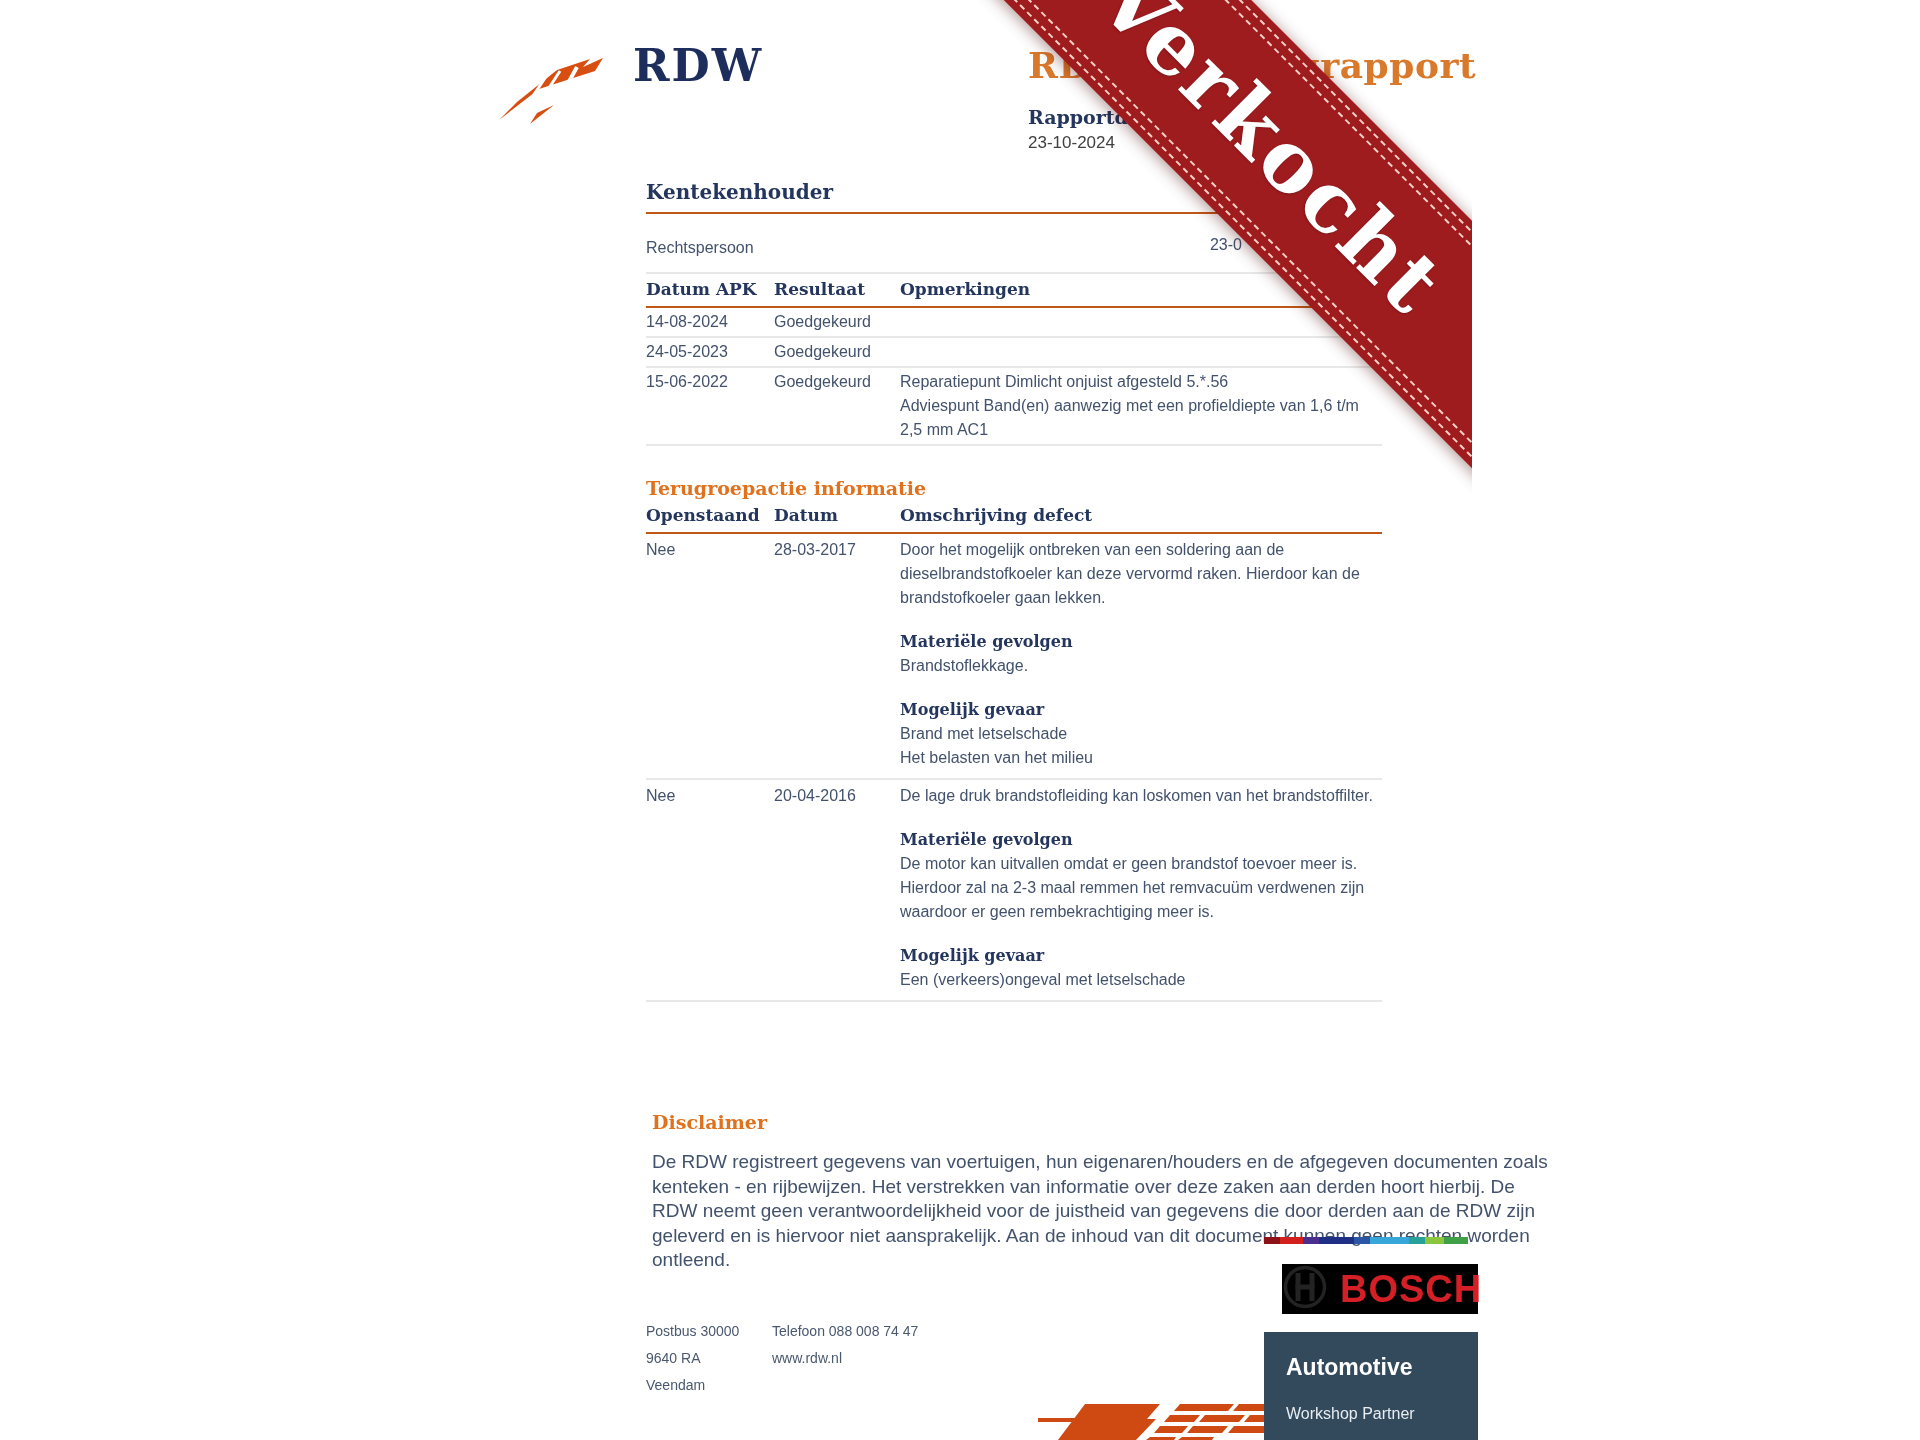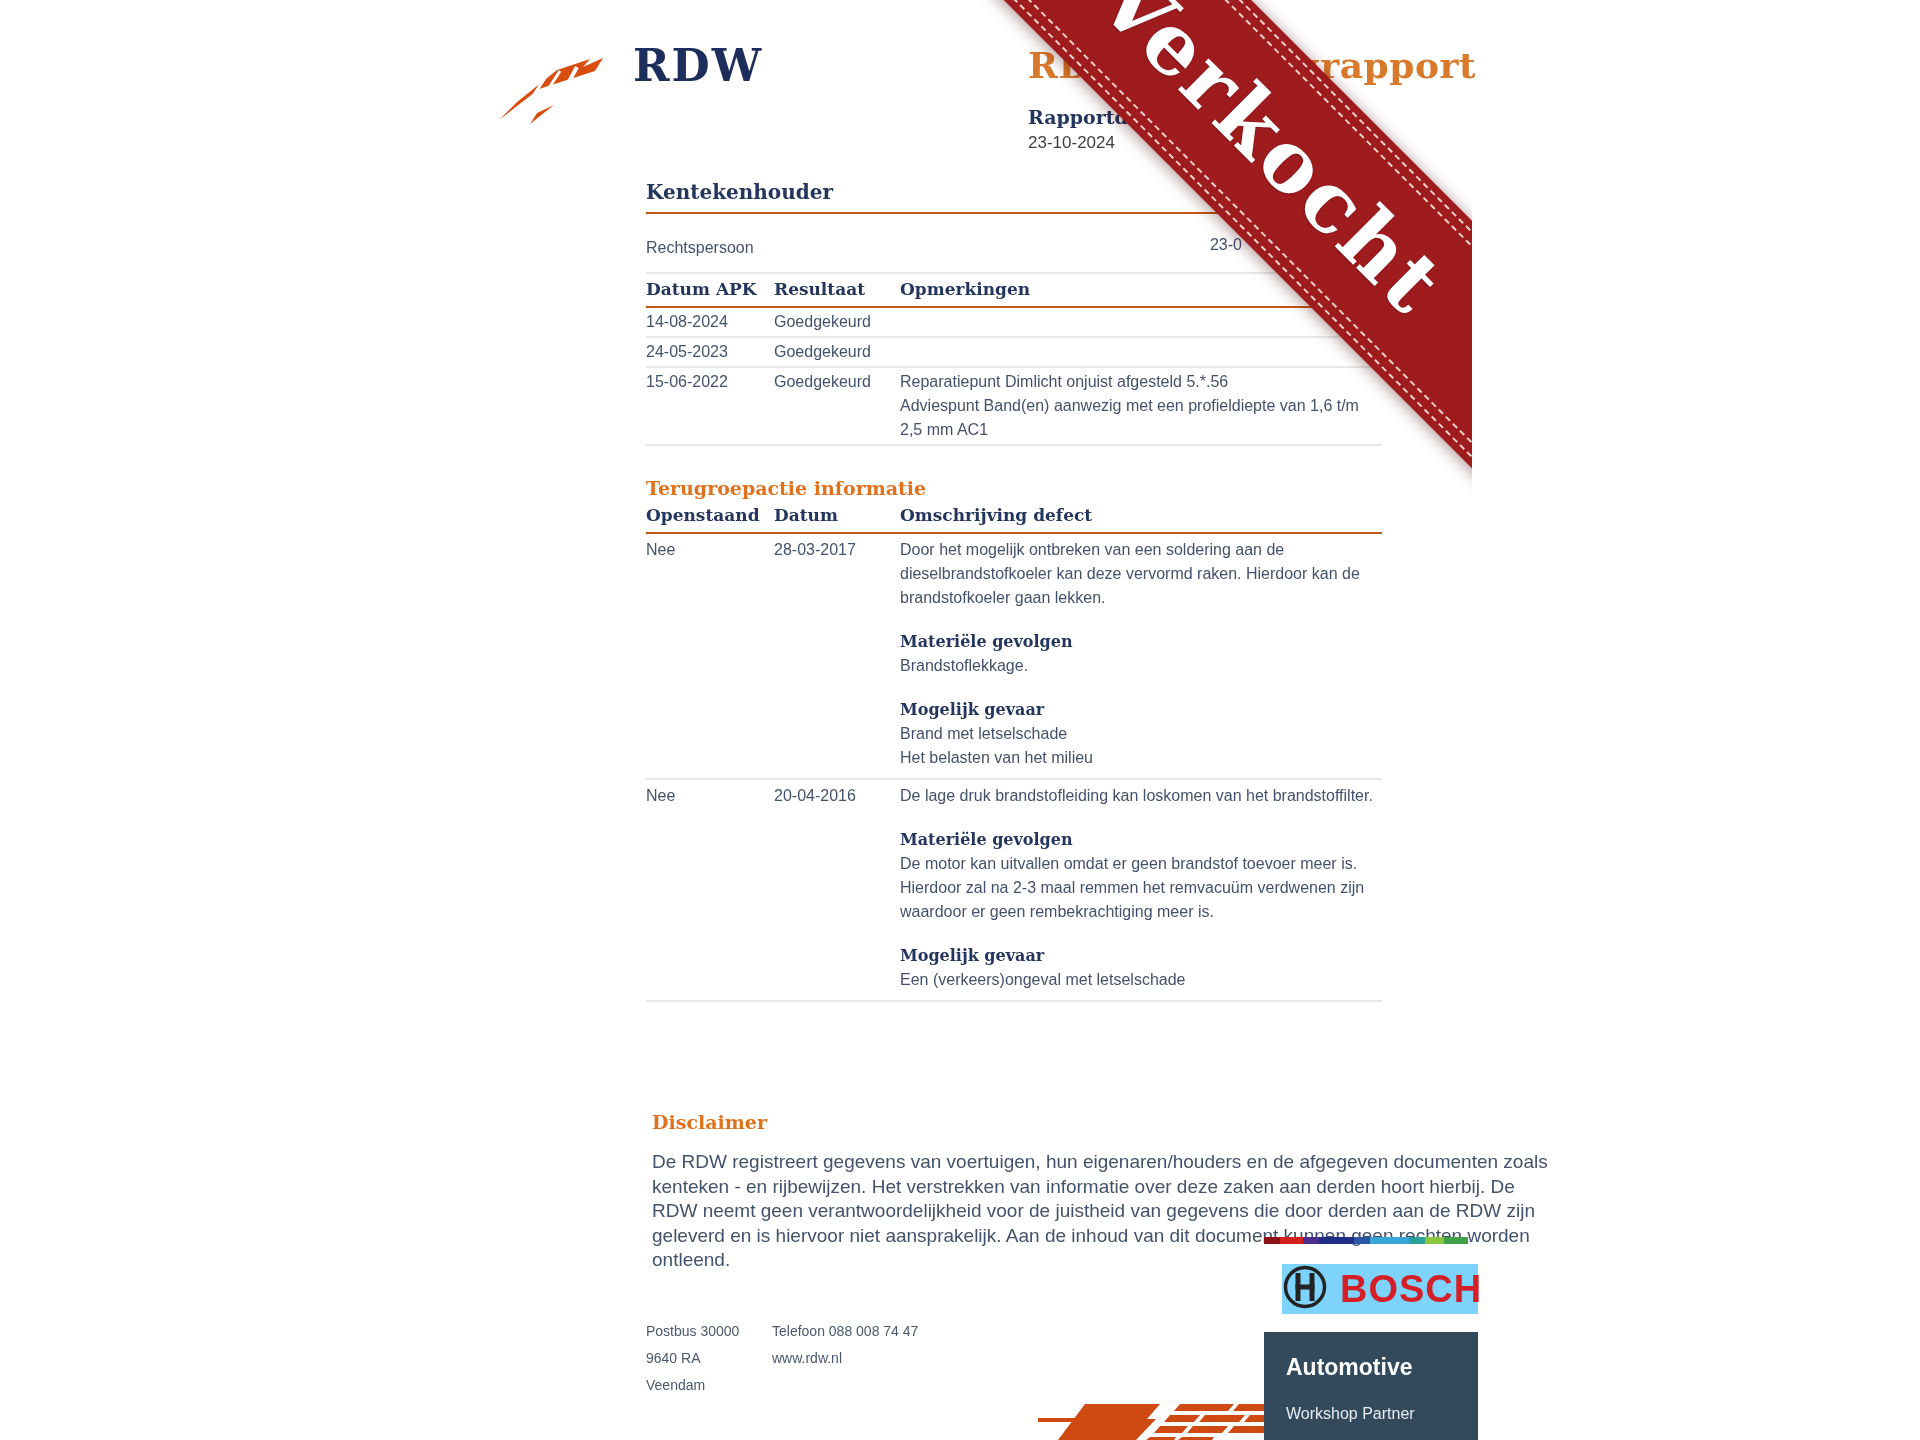--- a/index.html
+++ b/index.html
@@ -62,21 +62,21 @@
   .stitch.bot{bottom:7px;}
   #ribbon-label{
     font-family:"DejaVu Serif",serif;font-size:84px;font-weight:bold;color:#ffffff;
     letter-spacing:3px;padding-bottom:4px;text-shadow:0 1px 2px rgba(0,0,0,.25);
   }
 
   
   #bosch{left:1264px;top:1237px;width:214px;z-index:10;}
   #bosch-strip{width:204px;height:7px;
     background:linear-gradient(90deg,#8c1218 0%,#8c1218 8%,#d2201f 8%,#d2201f 19%,#4a2f8f 19%,#4a2f8f 27%,#1f2f86 27%,#1f2f86 44%,#2b55a5 44%,#2b55a5 52%,#36a7d8 52%,#36a7d8 71%,#2aa198 71%,#2aa198 79%,#8cc63f 79%,#8cc63f 88%,#3fa047 88%,#3fa047 100%);}
-  #bosch-logo-row{display:flex;align-items:center;margin:20px 0 0 18px;height:50px;background:#7dd3fc;}
+  #bosch-logo-row{display:flex;align-items:center;margin:20px 0 0 18px;height:50px;background:#000000;}
   #bosch-wordmark{font-size:38px;font-weight:bold;color:#d51f26;letter-spacing:1px;margin-left:12px;font-family:"Liberation Sans",sans-serif;}
   #bosch-panel{margin-top:18px;width:214px;height:115px;background:#33495c;}
   #bosch-division{color:#ffffff;font-size:23px;font-weight:bold;padding:22px 0 0 22px;}
   #bosch-partner{color:#e8edf1;font-size:16px;padding:24px 0 0 22px;}
 
   
   #rdw-flag{left:1038px;top:1382px;z-index:1;}
 </style>
 </head>
 <body>

